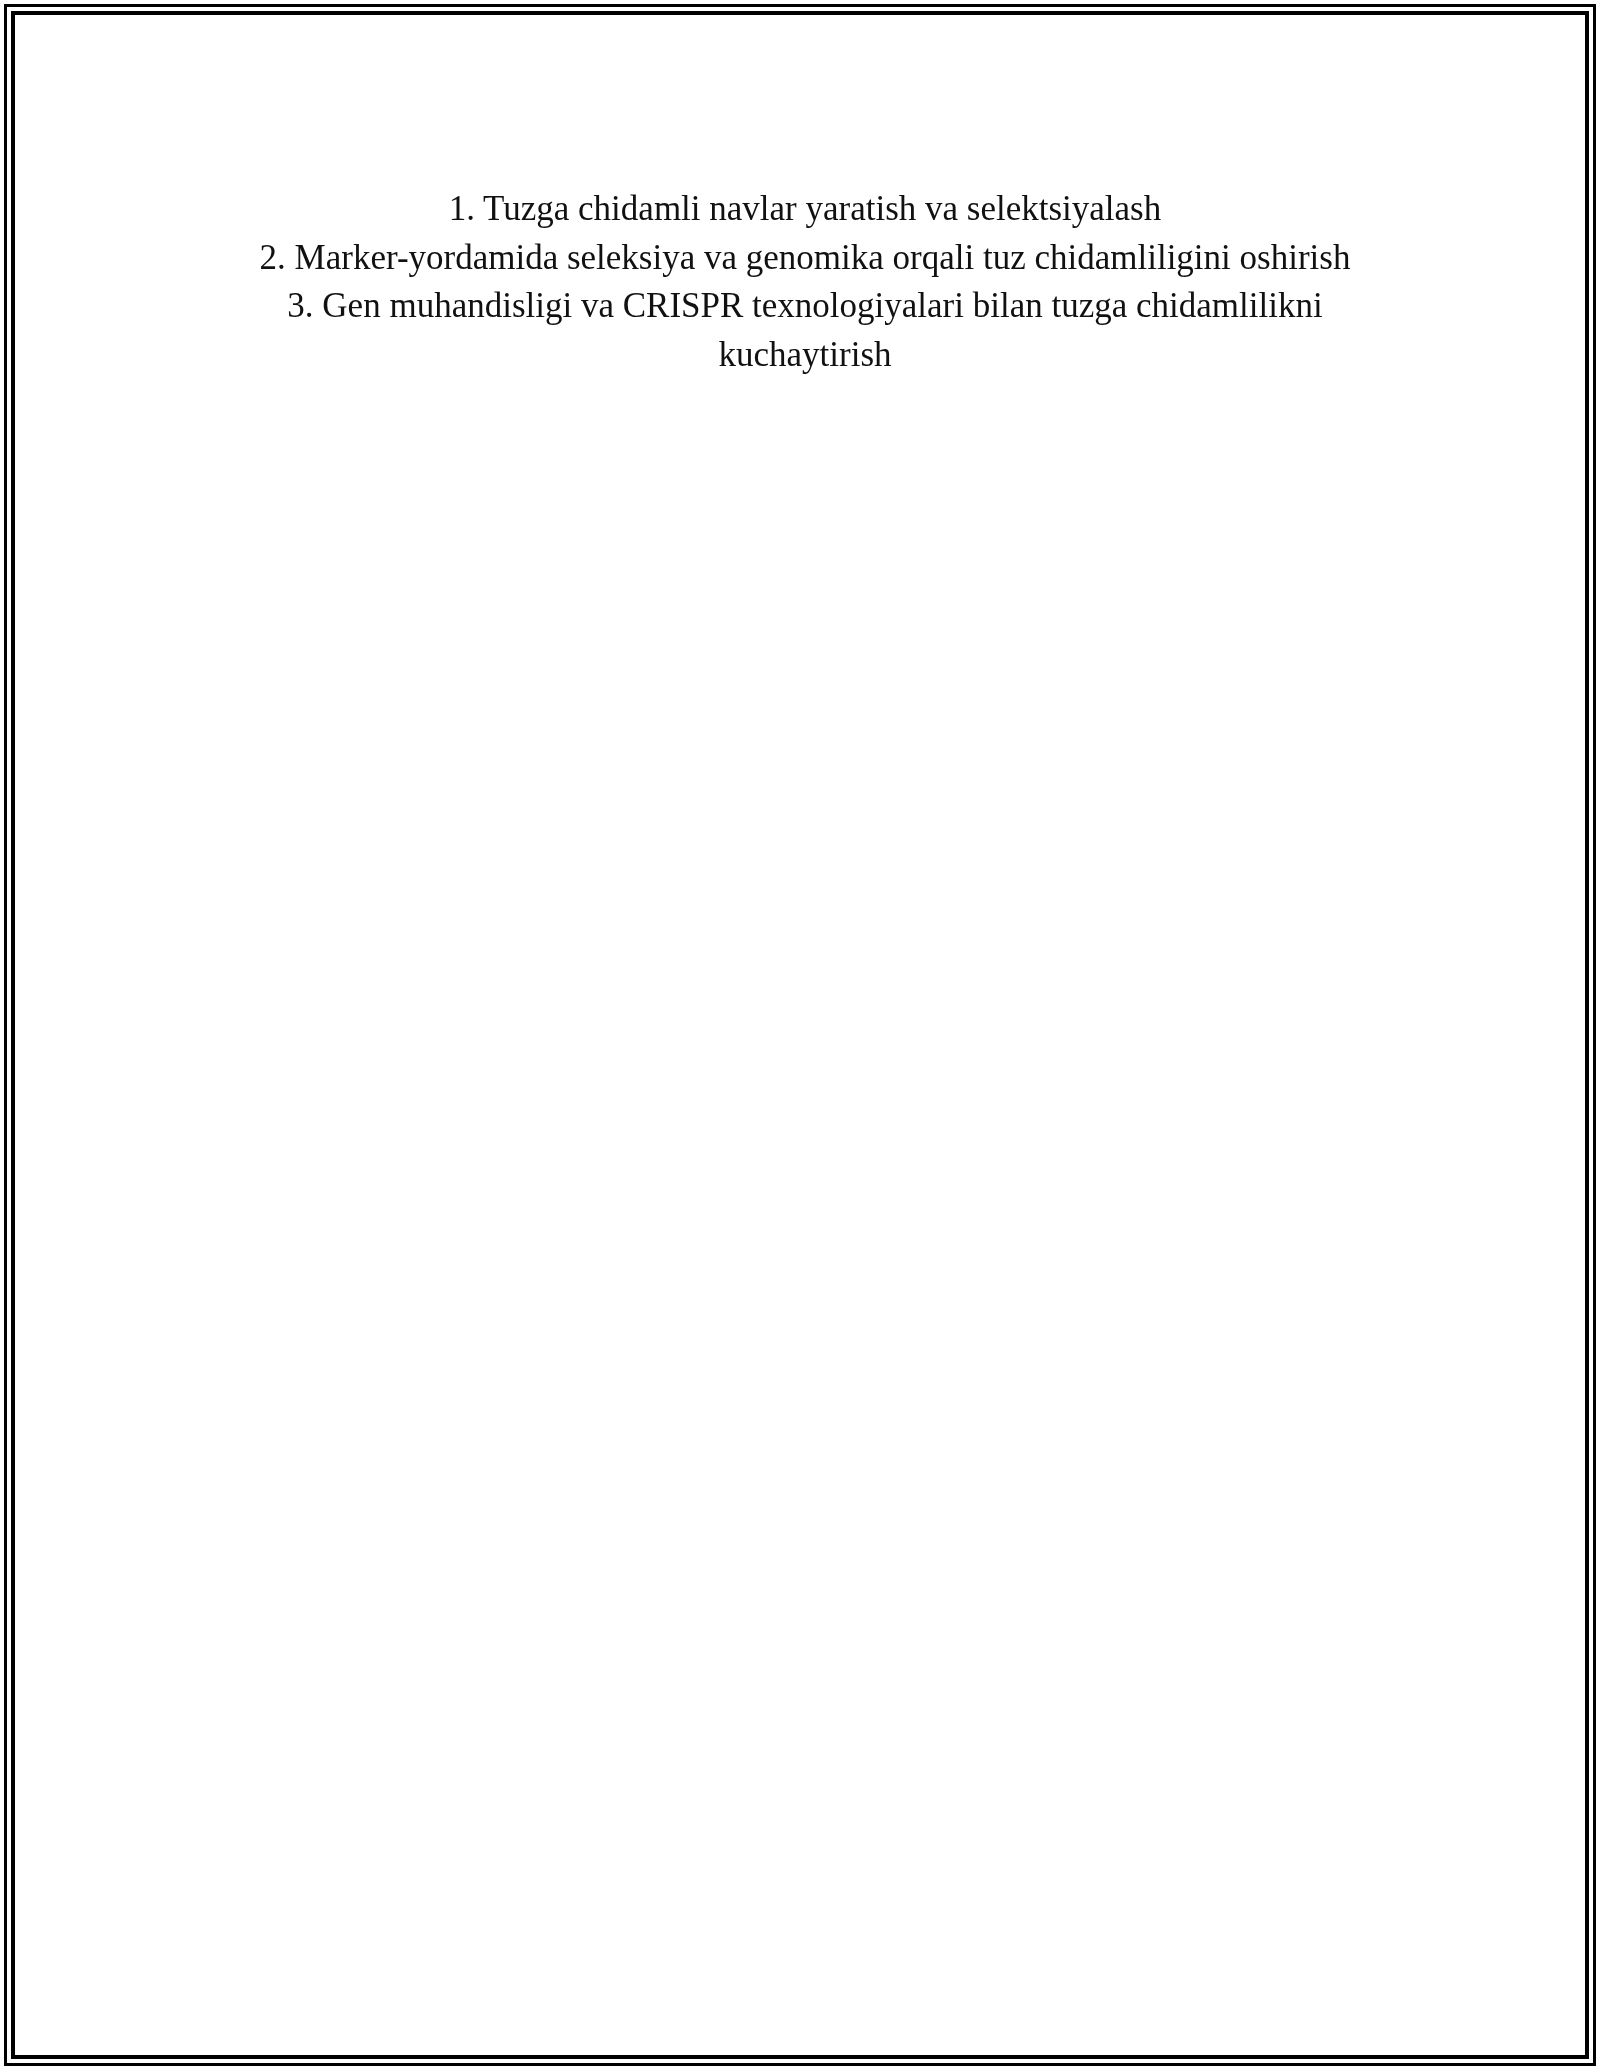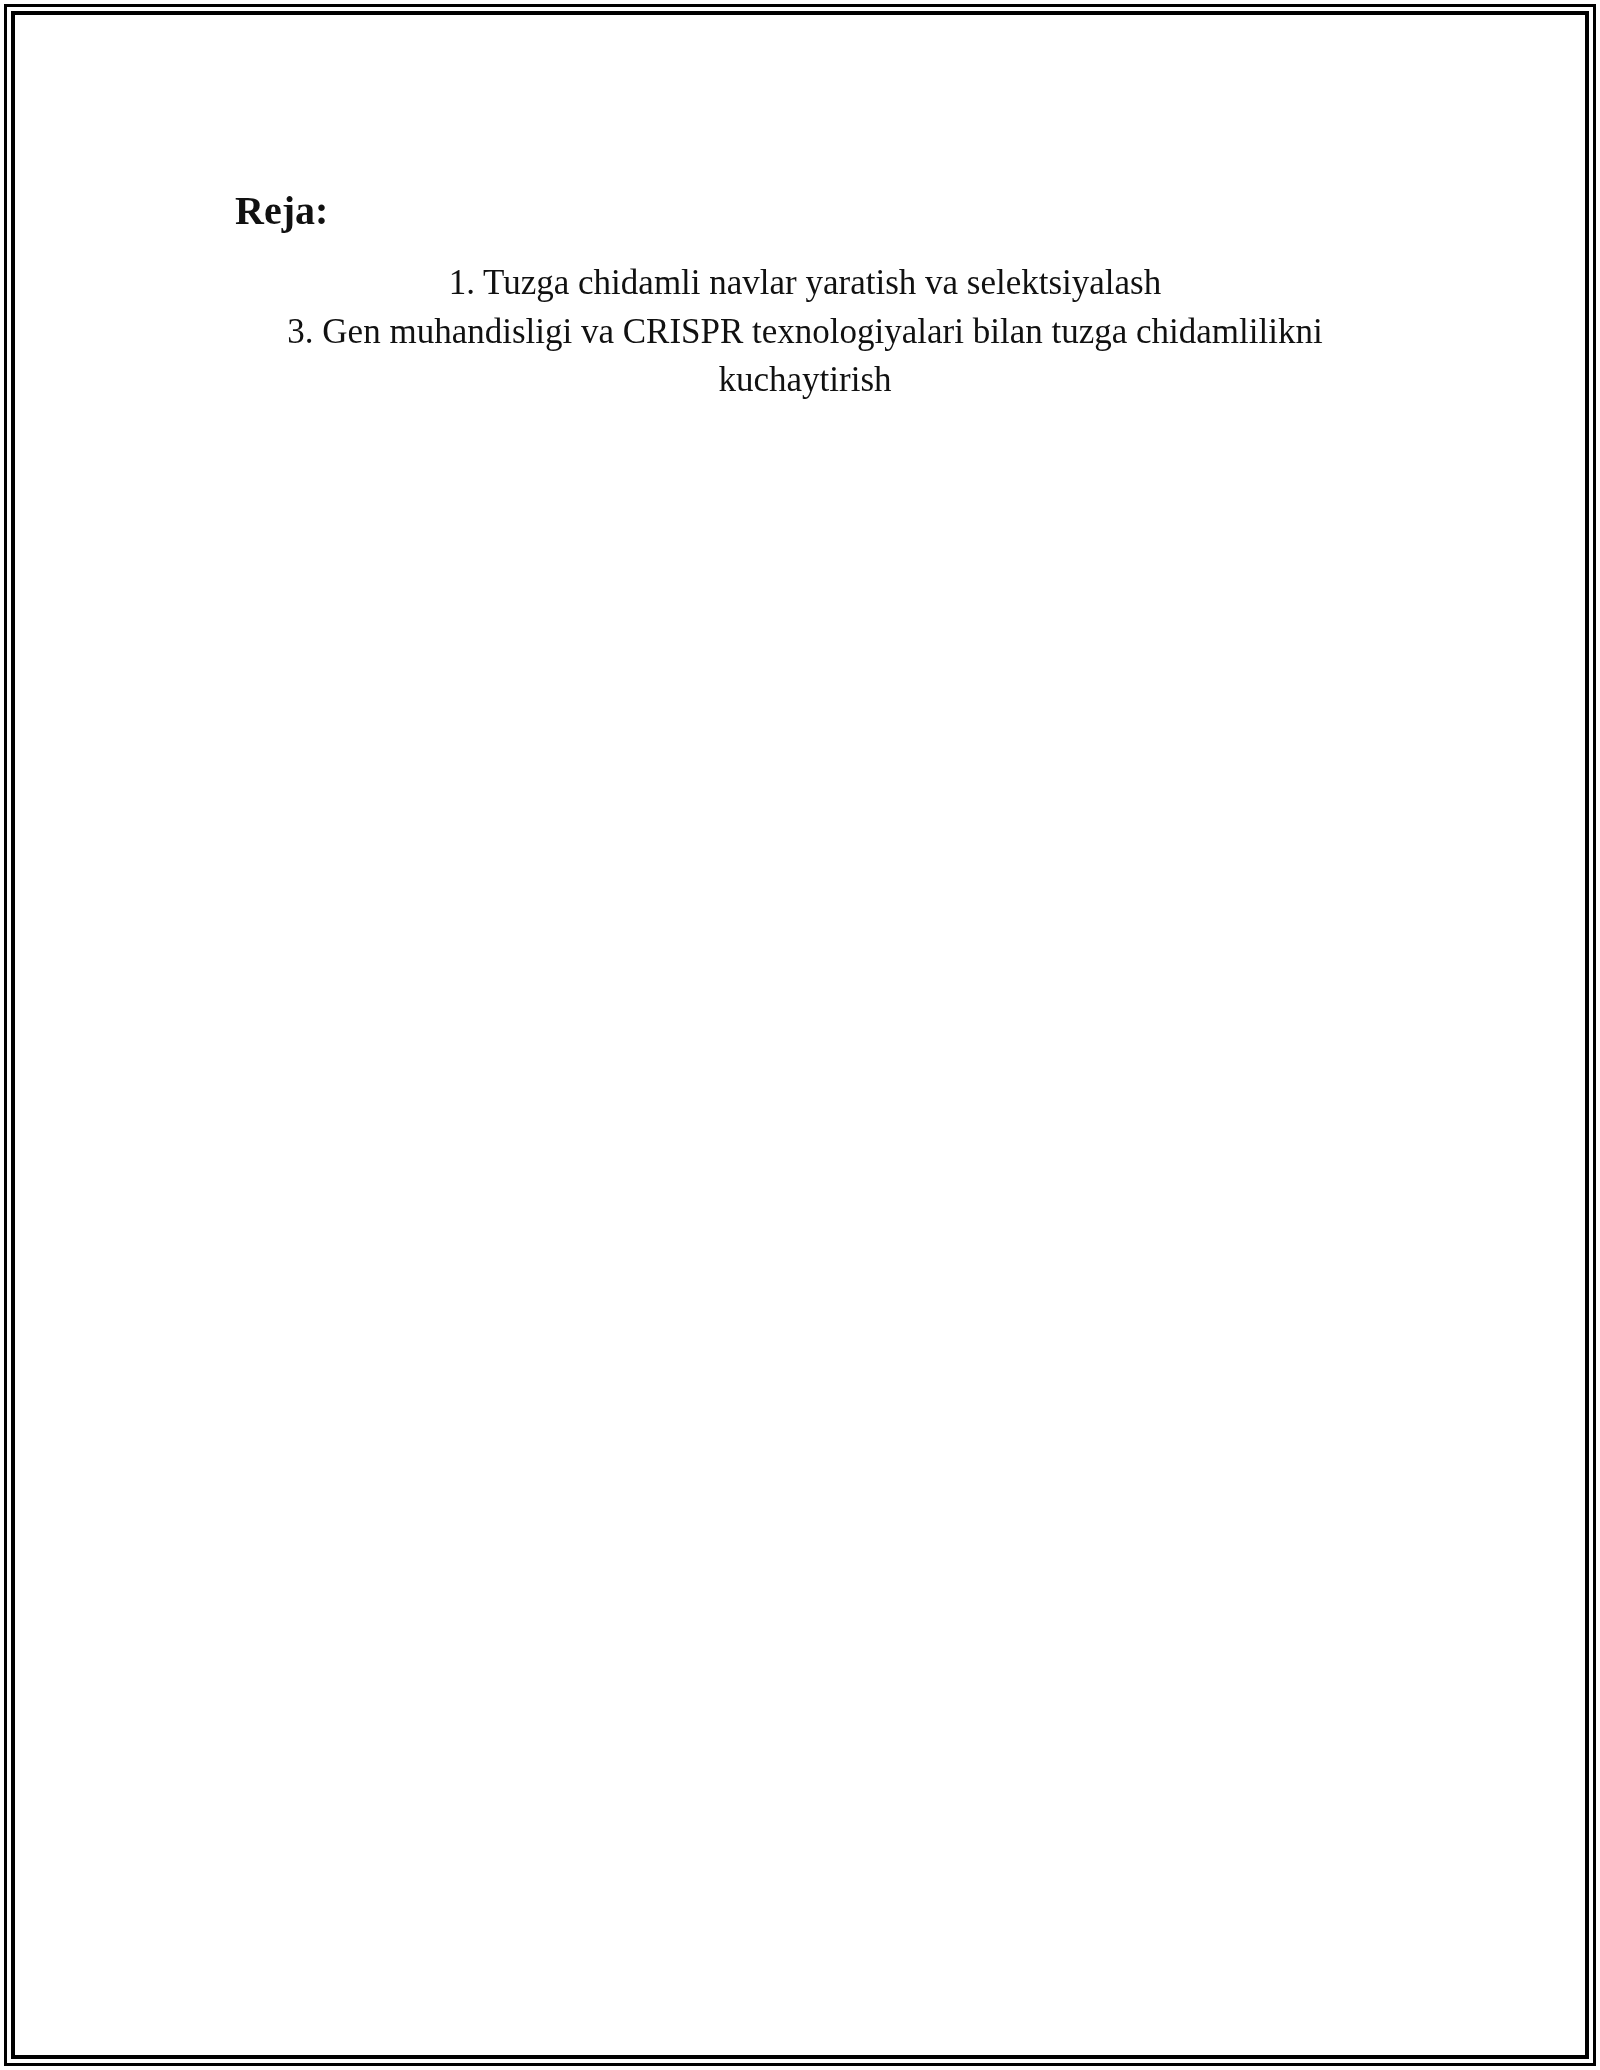--- a/index.html
+++ b/index.html
@@ -58,18 +58,18 @@
       text-align: center;
     }
   </style>
 </head>
 <body>
 
 <div class="frame-outer"></div>
 <div class="frame-inner"></div>
 
 <div class="content">
-  <h1 class="title">Reja:</h1>
   <ul class="plan-list">
     <li class="plan-item">1. Tuzga chidamli navlar yaratish va selektsiyalash</li>
+    <li class="plan-item">2. Marker-yordamida seleksiya va genomika orqali tuz chidamliligini oshirish</li>
     <li class="plan-item">3. Gen muhandisligi va CRISPR texnologiyalari bilan tuzga chidamlilikni kuchaytirish</li>
   </ul>
 </div>
 
 </body></html>

